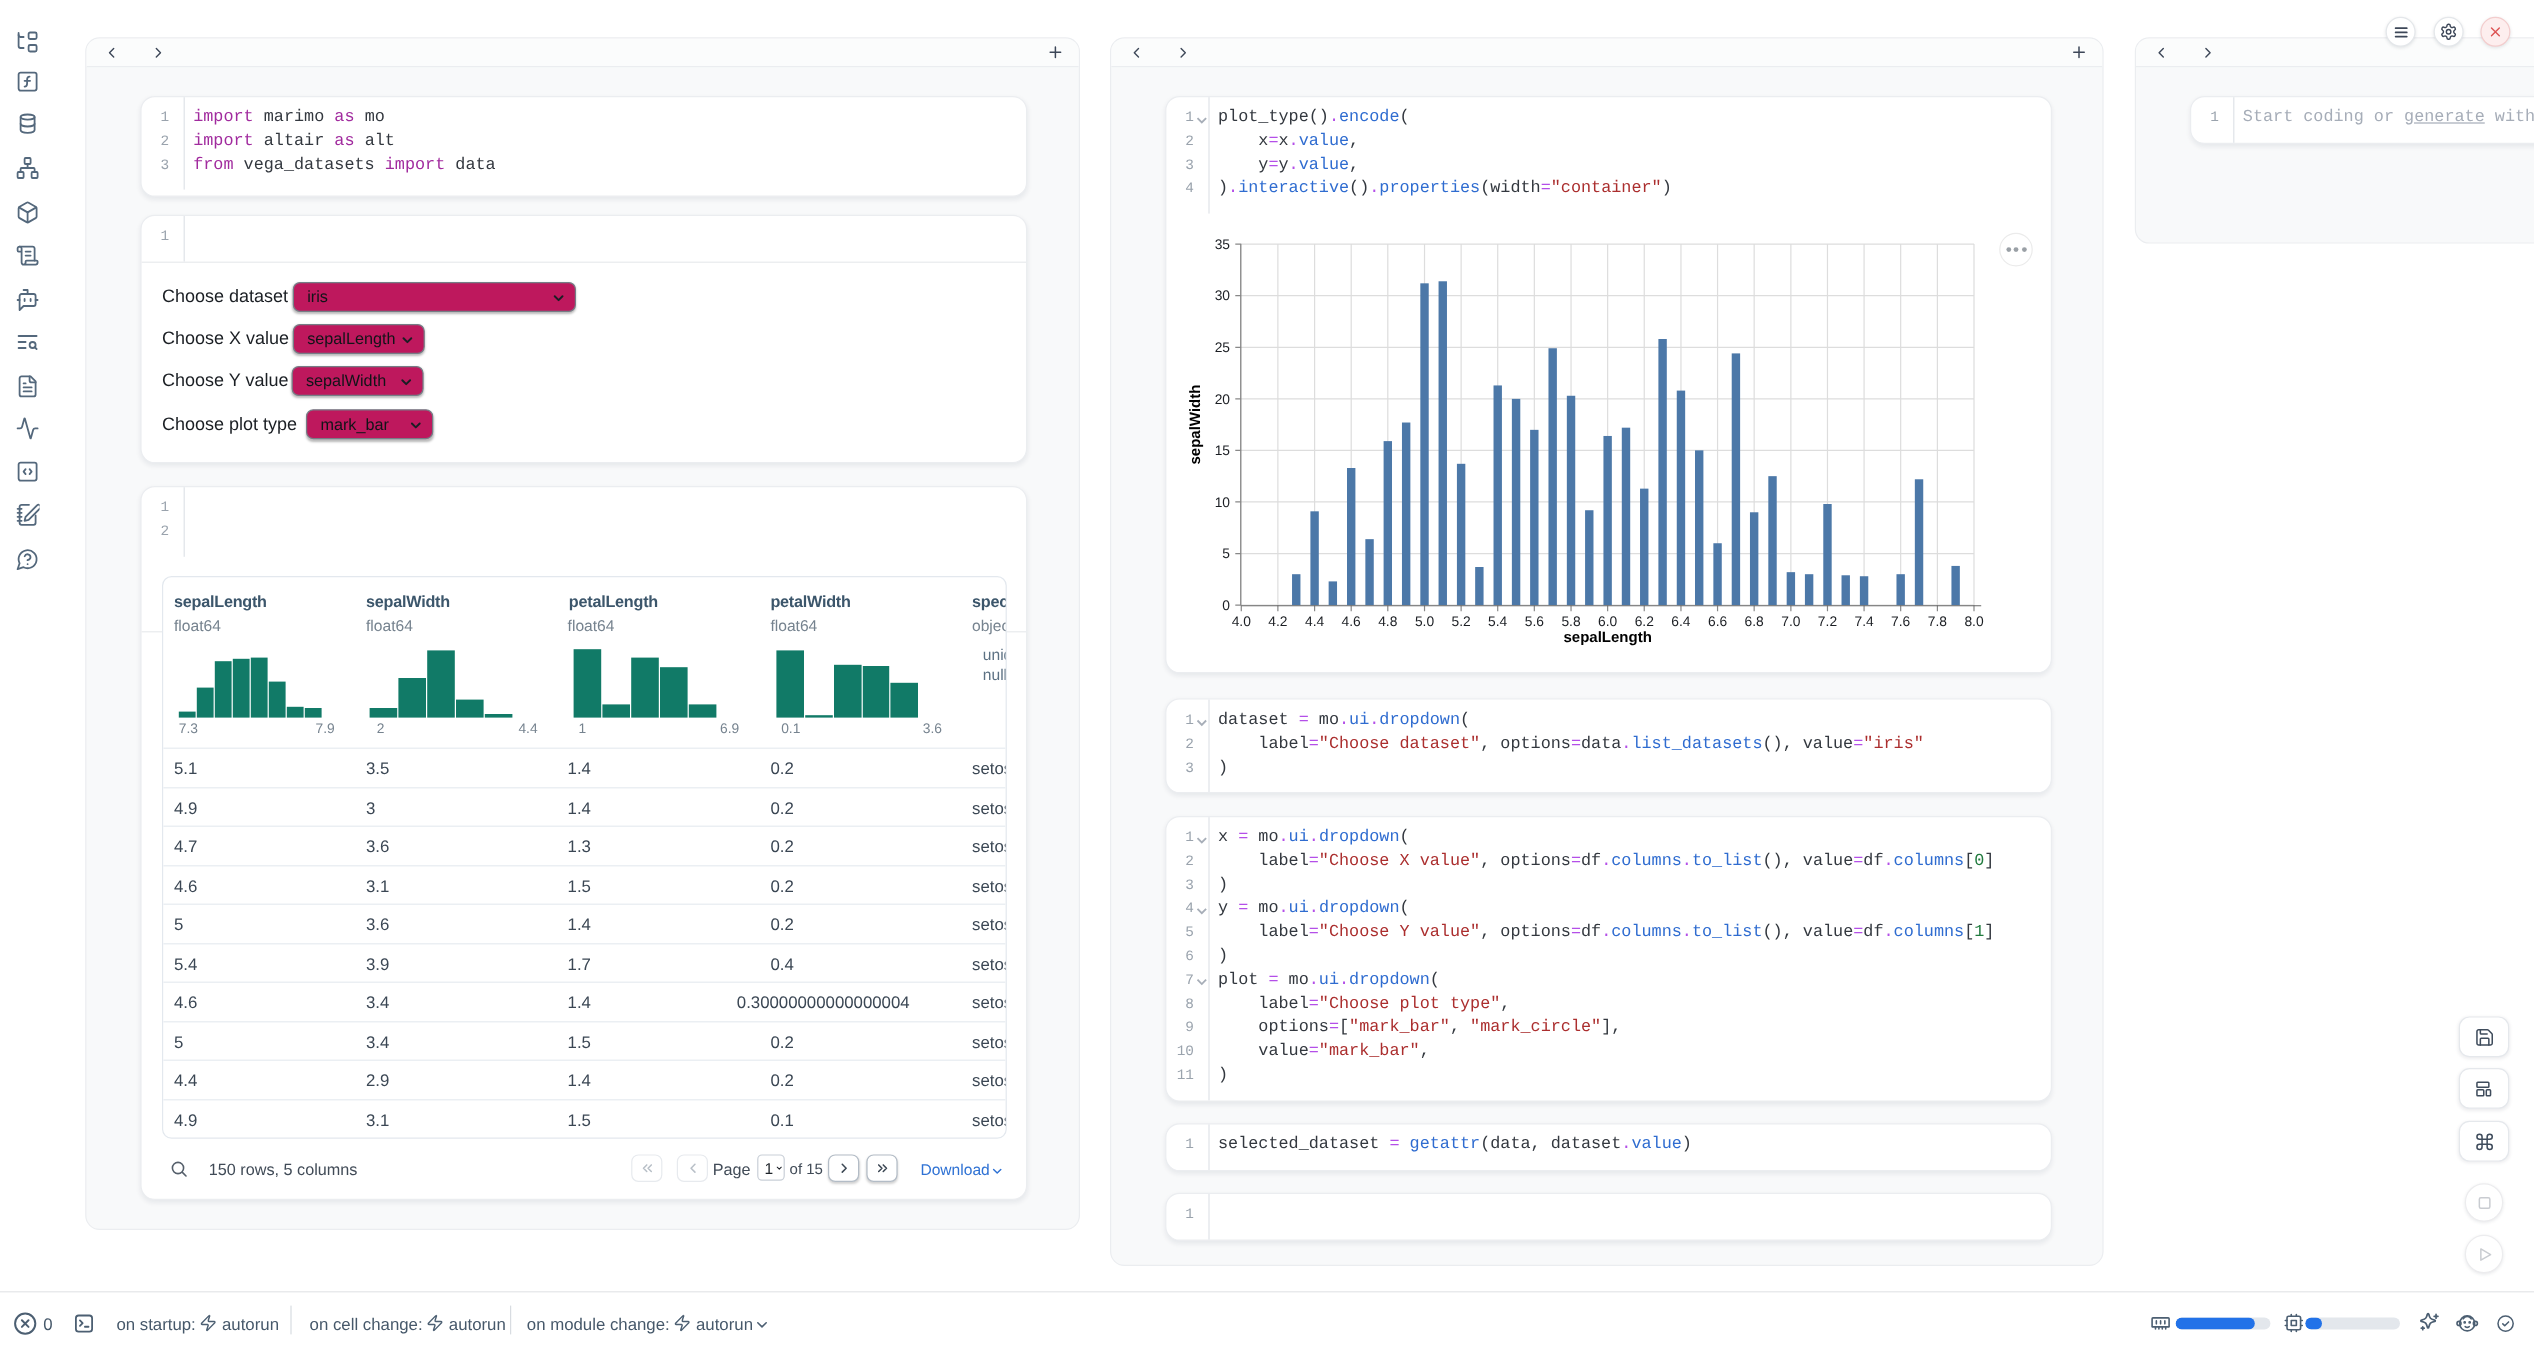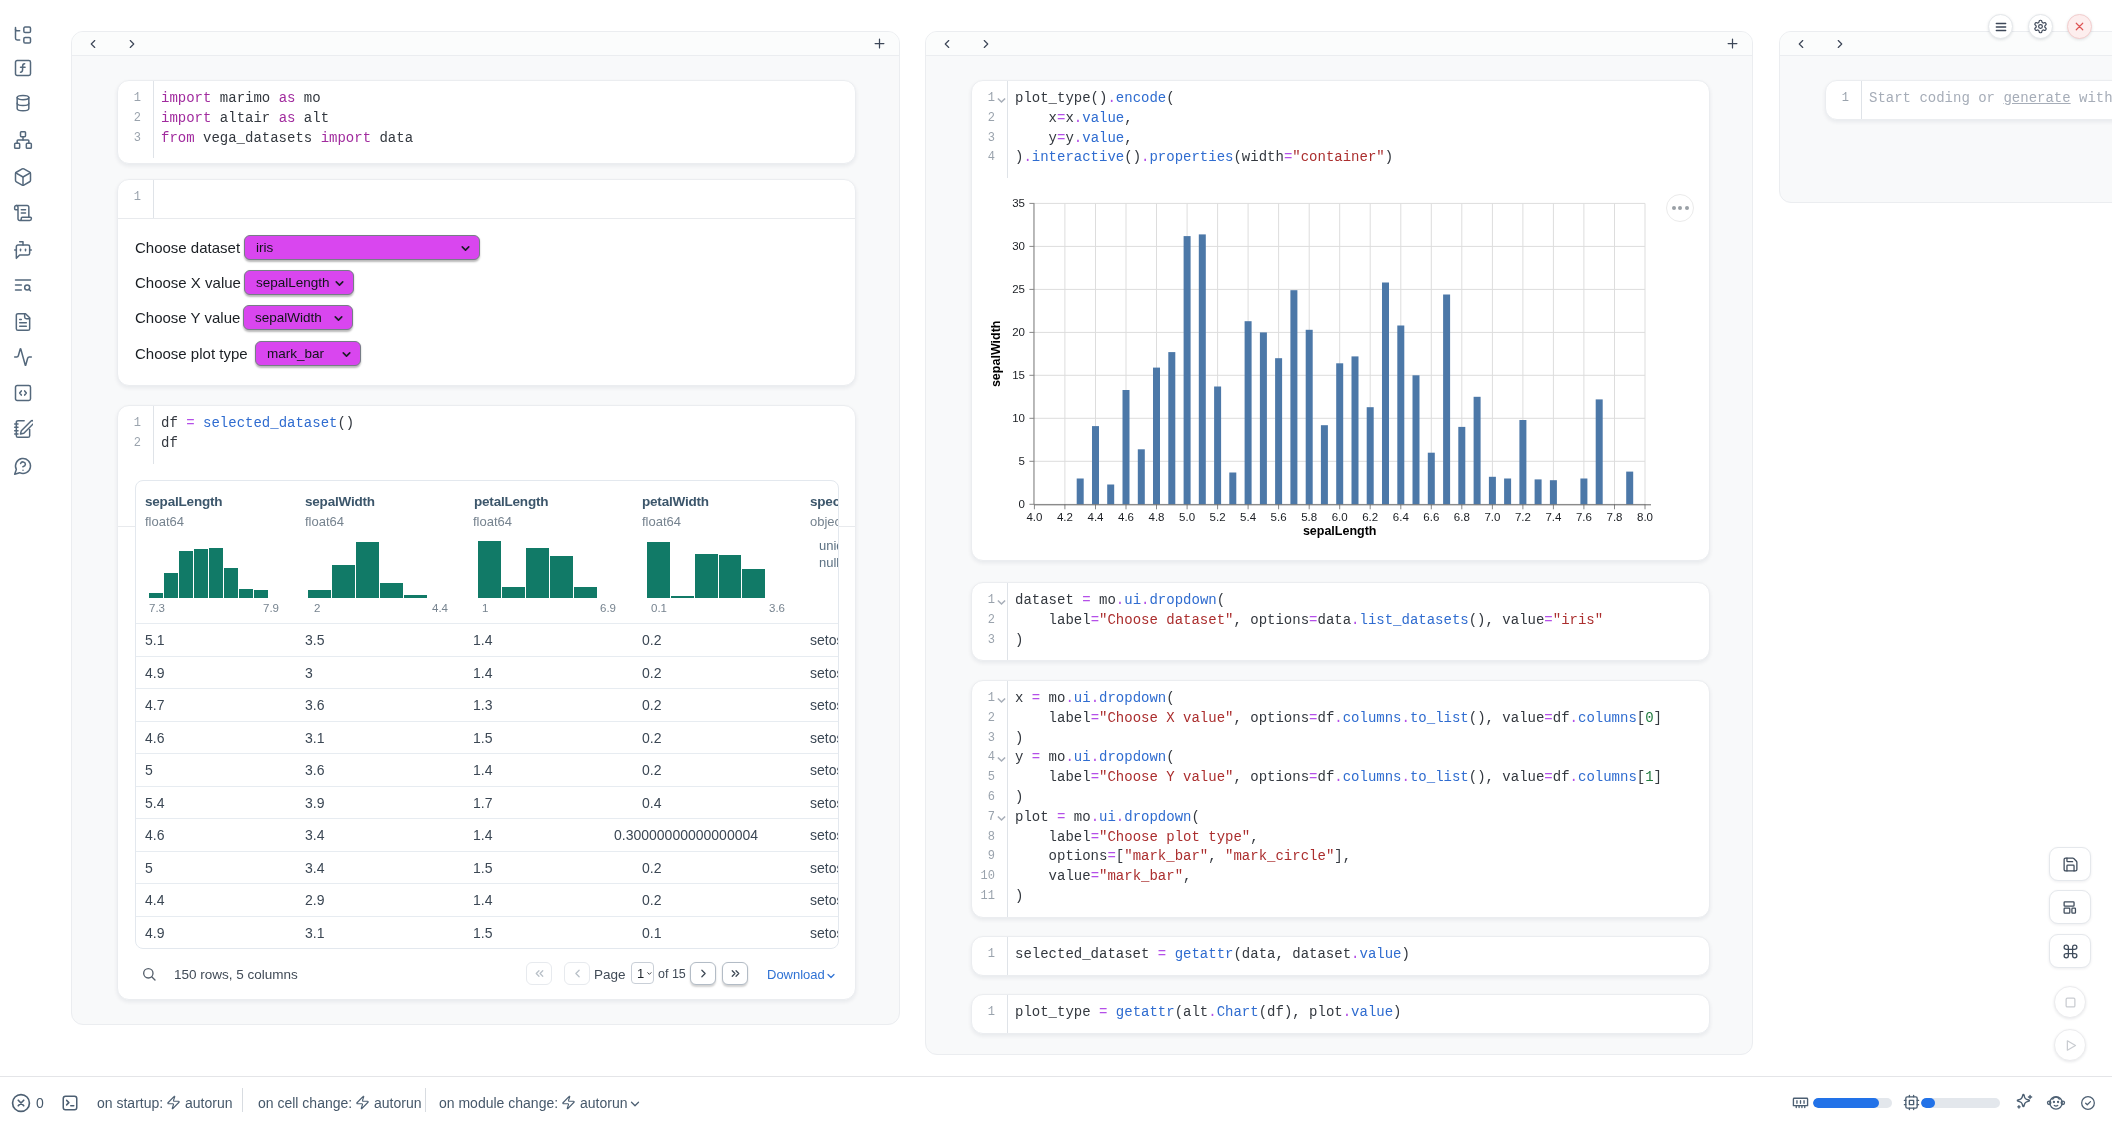--- a/index.html
+++ b/index.html
@@ -9,21 +9,21 @@
 .phead{position:absolute;left:0;top:0;right:0;height:24px;background:#fbfcfc;border-bottom:1px solid #ebedf0}
 .cell{position:absolute;background:#fff;border:1px solid #ebedf0;border-radius:12px;
  box-shadow:0 2px 4px rgba(20,30,50,.07);left:45px;width:739px}
 .code{display:flex;align-items:stretch}
 .gut{flex:none;width:36px;text-align:right;padding:8px 12px 10px 0;border-right:1px solid #dfe3e8;
  color:#9aa3ad;font:12px/19.8px "Liberation Mono",monospace;position:relative;white-space:pre}
 .src{padding:8px 0 10px 7px;font:14px/19.8px "Liberation Mono",monospace;color:#33383f;white-space:pre}
 .k{color:#a12b9e}.o{color:#b44fe8}.f{color:#2f6cd0}.s{color:#ab2e2e}.n{color:#1f7a3d}
 .out{border-top:1px solid #e8eaed;position:relative}
 .lbl{font-size:15px;color:#1b1f24}
-.sel{position:absolute;height:25px;background:#d946ef;border:1px solid #767d86;border-radius:6px;
+.sel{position:absolute;height:25px;background:#be185d;border:1px solid #767d86;border-radius:6px;
  box-shadow:0 1.5px 2px rgba(0,0,0,.28);font-size:13.5px;color:#101418;display:flex;align-items:center;
  padding-left:11px}
 .sel svg{position:absolute;right:7px;top:6px}
 .tbl{position:absolute;background:#fff;border:1px solid #e3e8ee;border-radius:8px;overflow:hidden}
 .cname{position:absolute;top:13px;font-size:13.5px;font-weight:bold;letter-spacing:-.2px;color:#3c566b}
 .ctype{position:absolute;top:33px;font-size:13px;color:#76838f}
 .hist{position:absolute;display:flex;align-items:flex-end;gap:1px;height:57px;top:60px}
 .hist div{background:#117a67}
 .hlbl{position:absolute;top:121px;display:flex;justify-content:space-between;font-size:11.5px;color:#76838f}
 .trow{position:absolute;left:0;right:0;height:32.5px;border-top:1px solid #e7ecf1}
@@ -164,22 +164,20 @@
         <div class="abs lbl" style="left:17px;top:126px">Choose plot type</div>
         <div class="sel" style="left:137px;top:122px;width:106px">mark_bar<svg width="13" height="13" viewBox="0 0 24 24" fill="none" stroke="#1a1e24" stroke-width="3" stroke-linecap="round" stroke-linejoin="round">
             <path d="M6 9l6 6 6-6"></path>
           </svg></div>
       </div>
     </div>
 <div class="cell" style="top:373px;height:595px">
       <div class="code">
         <div class="gut">1
 2</div>
-        <div class="src">df <span class="o">=</span> <span class="f">selected_dataset</span>()
-df</div>
       </div>
       <div class="out abs" style="left:0;top:62px;right:0;bottom:0"></div>
       <div class="tbl" style="left:17px;top:74px;width:704px;height:469px">
         <div class="cname" style="left:9px">sepalLength</div>
         <div class="ctype" style="left:9px">float64</div>
         <div class="cname" style="left:169px">sepalWidth</div>
         <div class="ctype" style="left:169px">float64</div>
         <div class="cname" style="left:338px">petalLength</div>
         <div class="ctype" style="left:337px">float64</div>
         <div class="cname" style="left:506px">petalWidth</div>
@@ -490,21 +488,20 @@
     </div>
 <div class="cell" style="top:904px">
       <div class="code">
         <div class="gut">1</div>
         <div class="src">selected_dataset <span class="o">=</span> <span class="f">getattr</span>(data, dataset<span class="o">.</span><span class="f">value</span>)</div>
       </div>
     </div>
 <div class="cell" style="top:962px">
       <div class="code">
         <div class="gut">1</div>
-        <div class="src">plot_type <span class="o">=</span> <span class="f">getattr</span>(alt<span class="o">.</span><span class="f">Chart</span>(df), plot<span class="o">.</span><span class="f">value</span>)</div>
       </div>
     </div>
 </div>
 <div class="panel" style="left:1779px;top:31px;width:828px;height:172px">
     <div class="phead"></div>
     <svg class="ic abs chev" style="left:14px;top:5px" width="14" height="14" viewBox="0 0 24 24">
       <path d="M15 18l-6-6 6-6"></path>
     </svg>
     <svg class="ic abs chev" style="left:53px;top:5px" width="14" height="14" viewBox="0 0 24 24">
       <path d="M9 18l6-6-6-6"></path>

